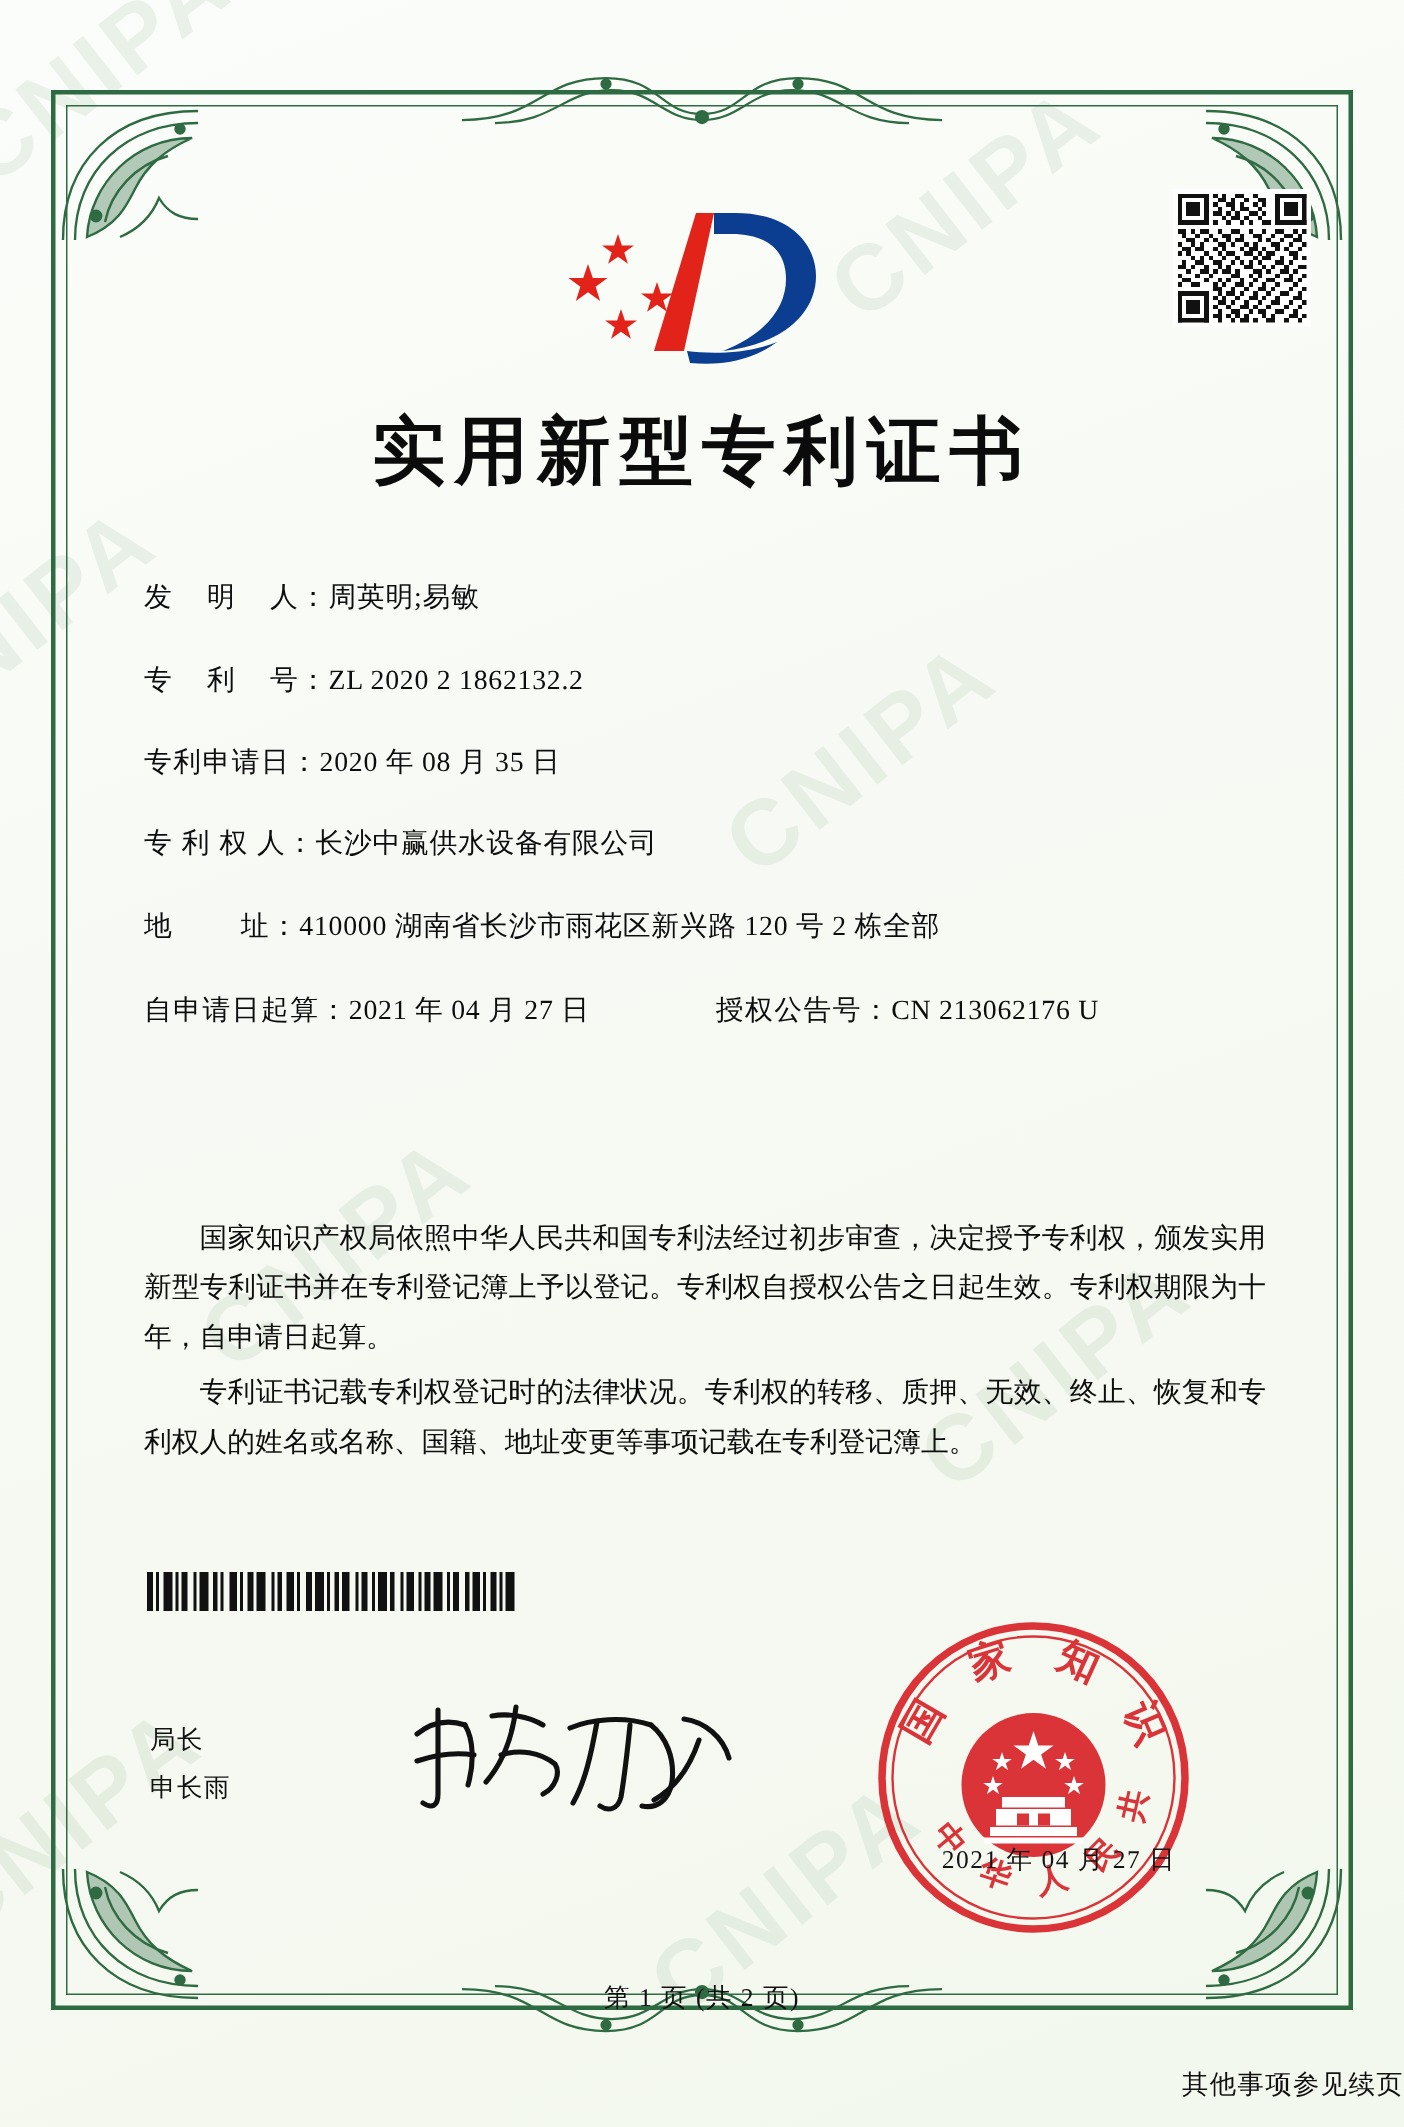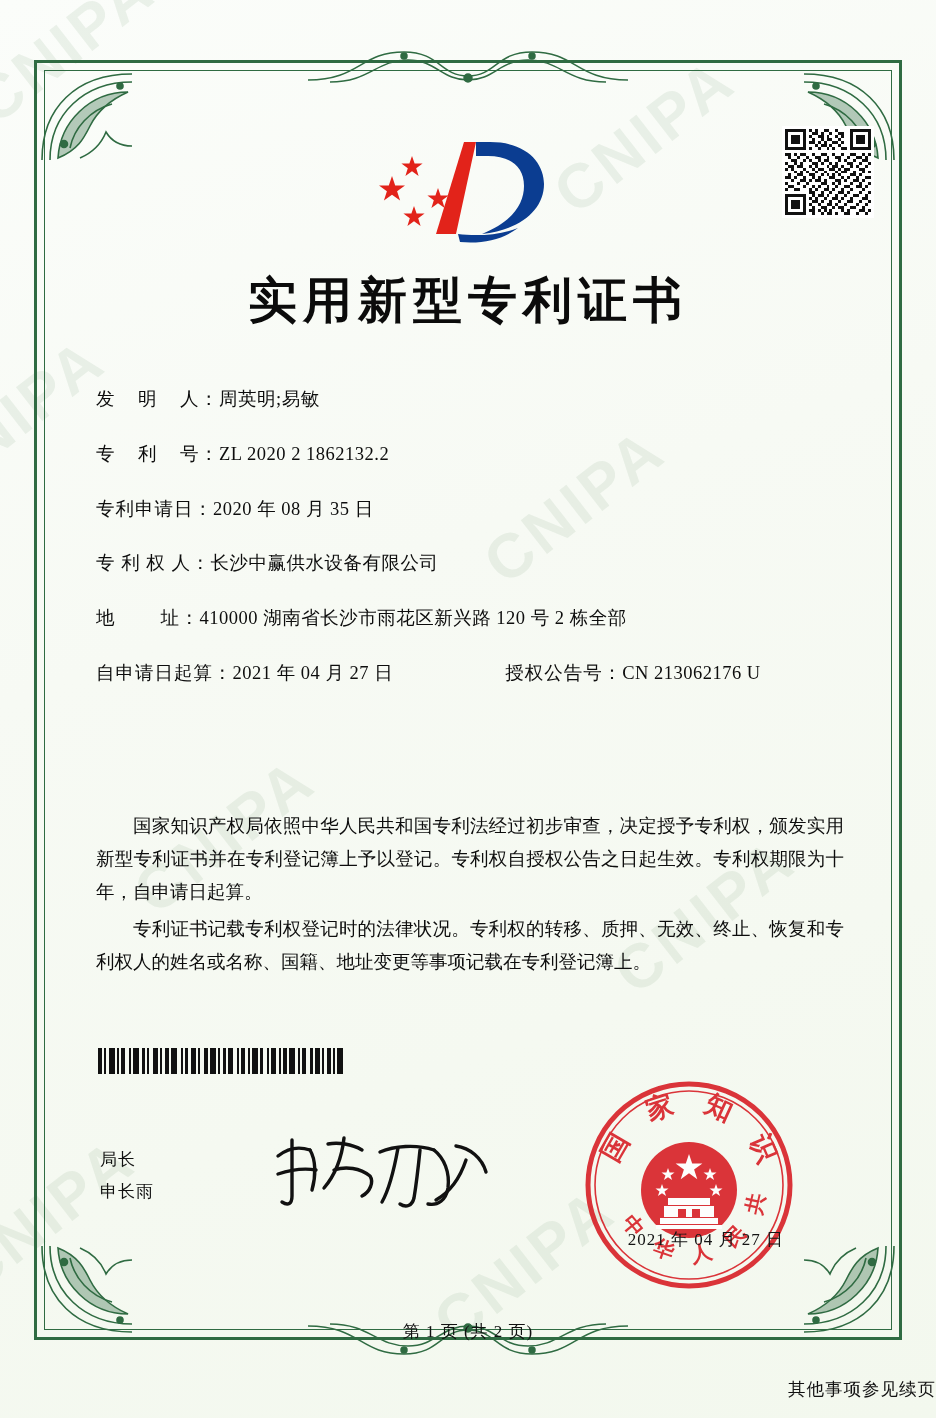--- a/index.html
+++ b/index.html
@@ -135,21 +135,21 @@
     letter-spacing: 1px;
   }
   .f-value {
     letter-spacing: 0.5px;
   }
   .row-pair {
     display: flex;
     align-items: baseline;
     margin-bottom: 26px;
   }
-  .pair-right { margin-left: 112px; text-align: right; }
+  .pair-right { margin-left: 84px; text-align: right; }
 
   
   .paragraphs {
     position: absolute;
     left: 96px;
     top: 810px;
     width: 764px;
     font-size: 18.5px;
     line-height: 33px;
     color: #0d0d0d;

